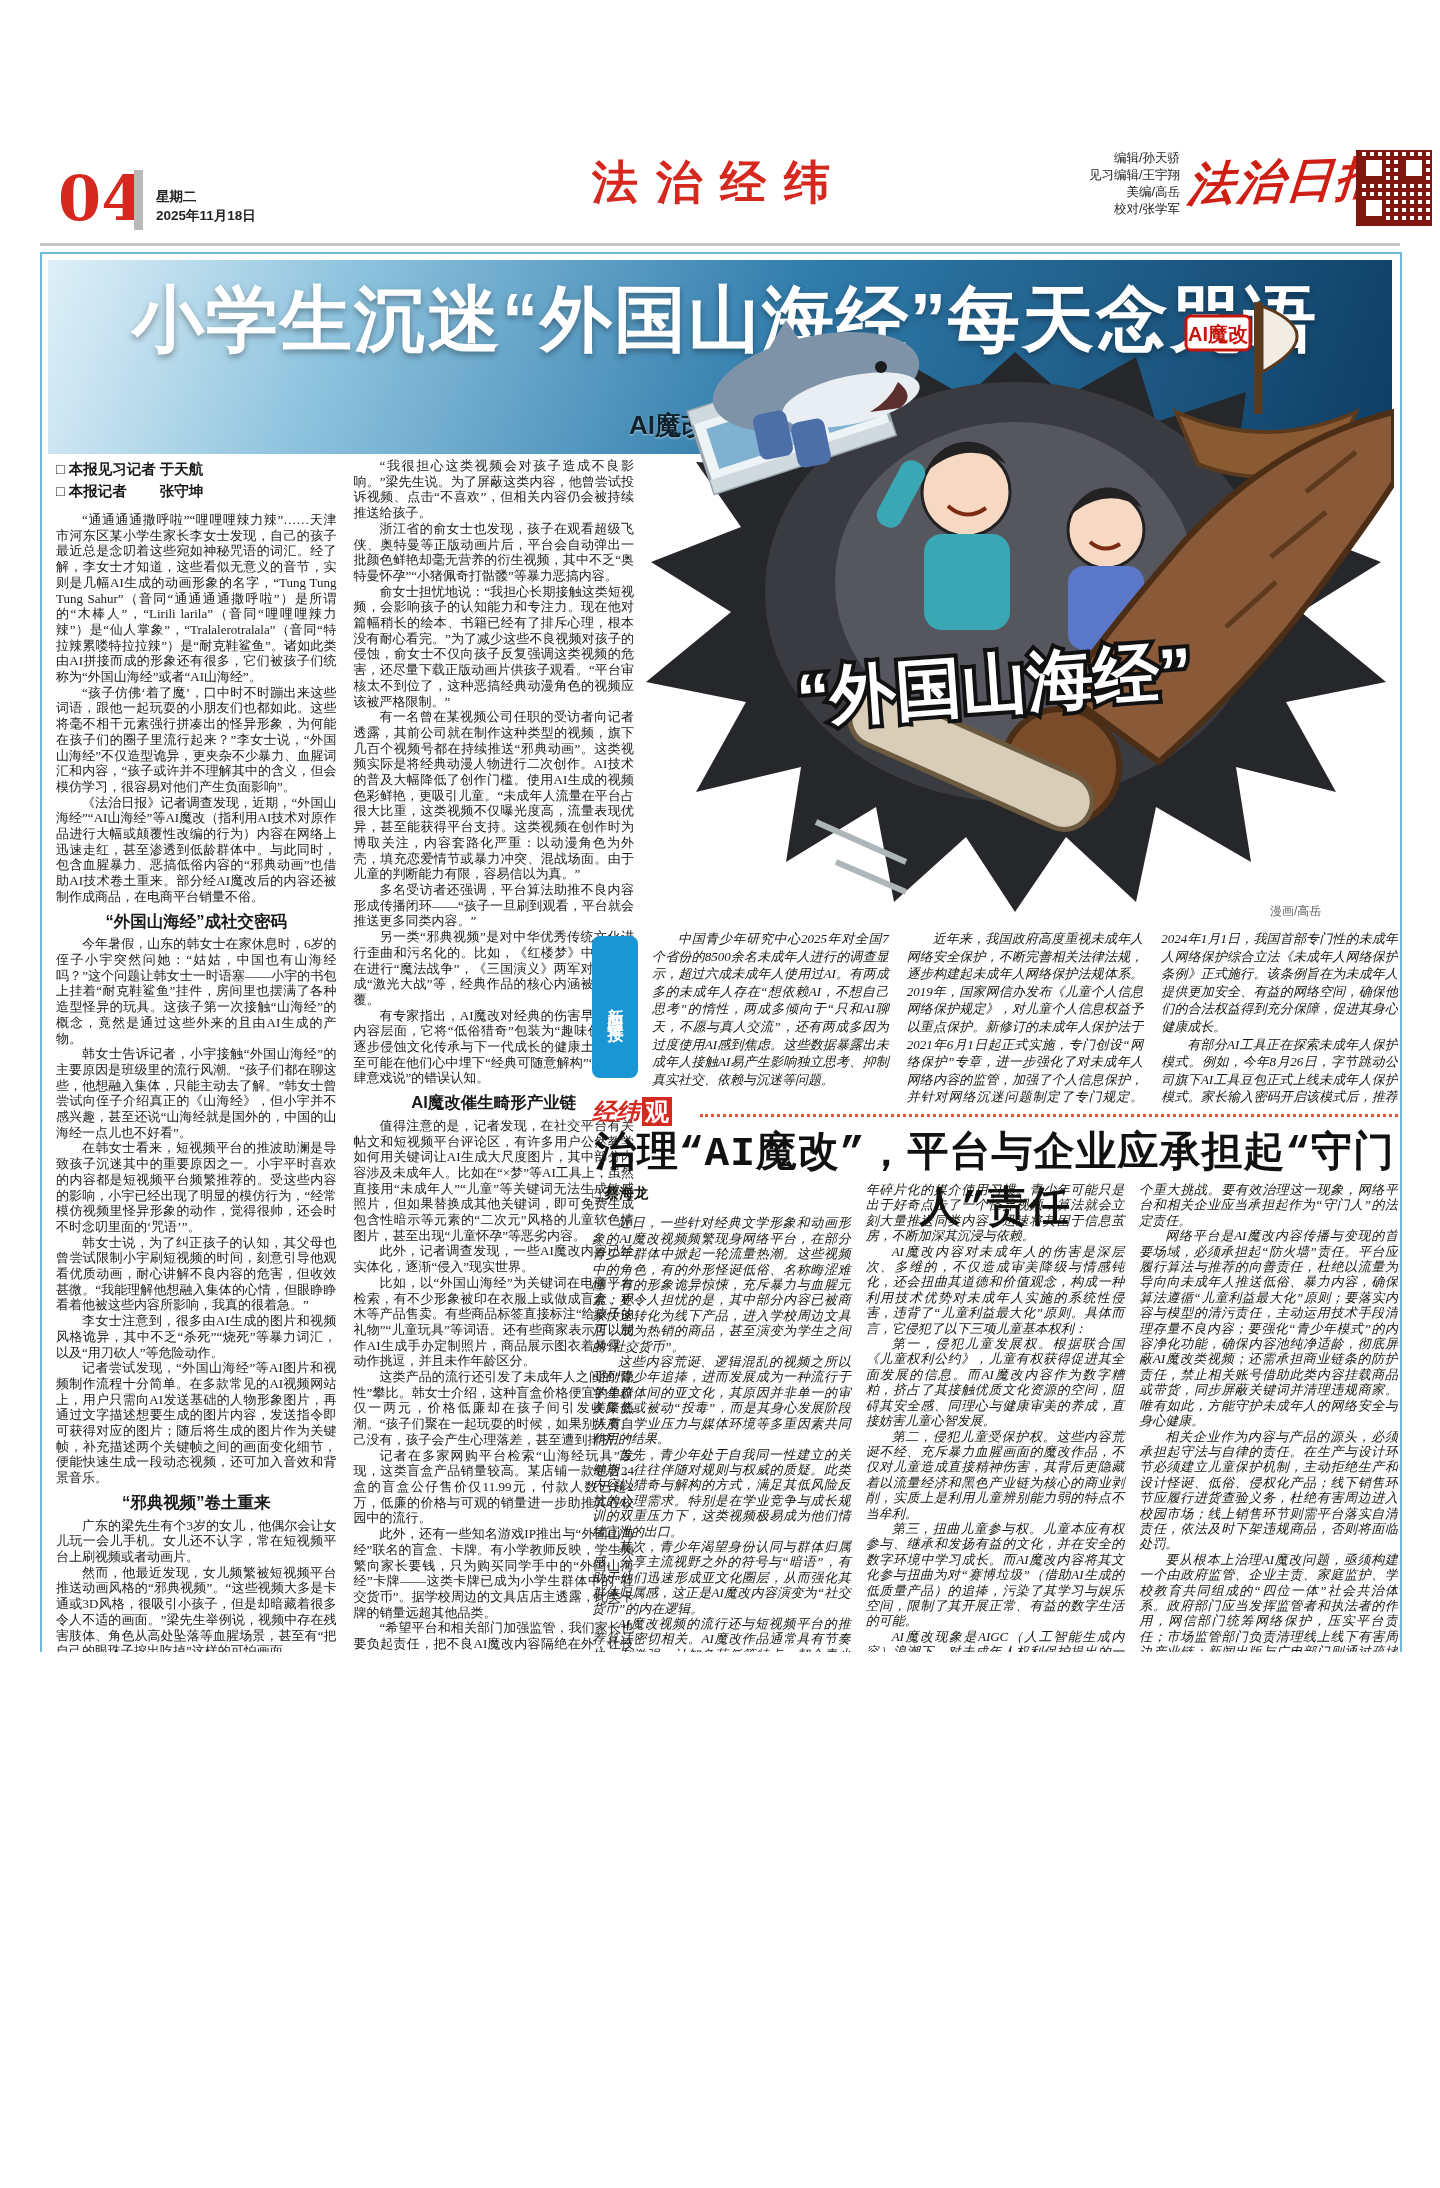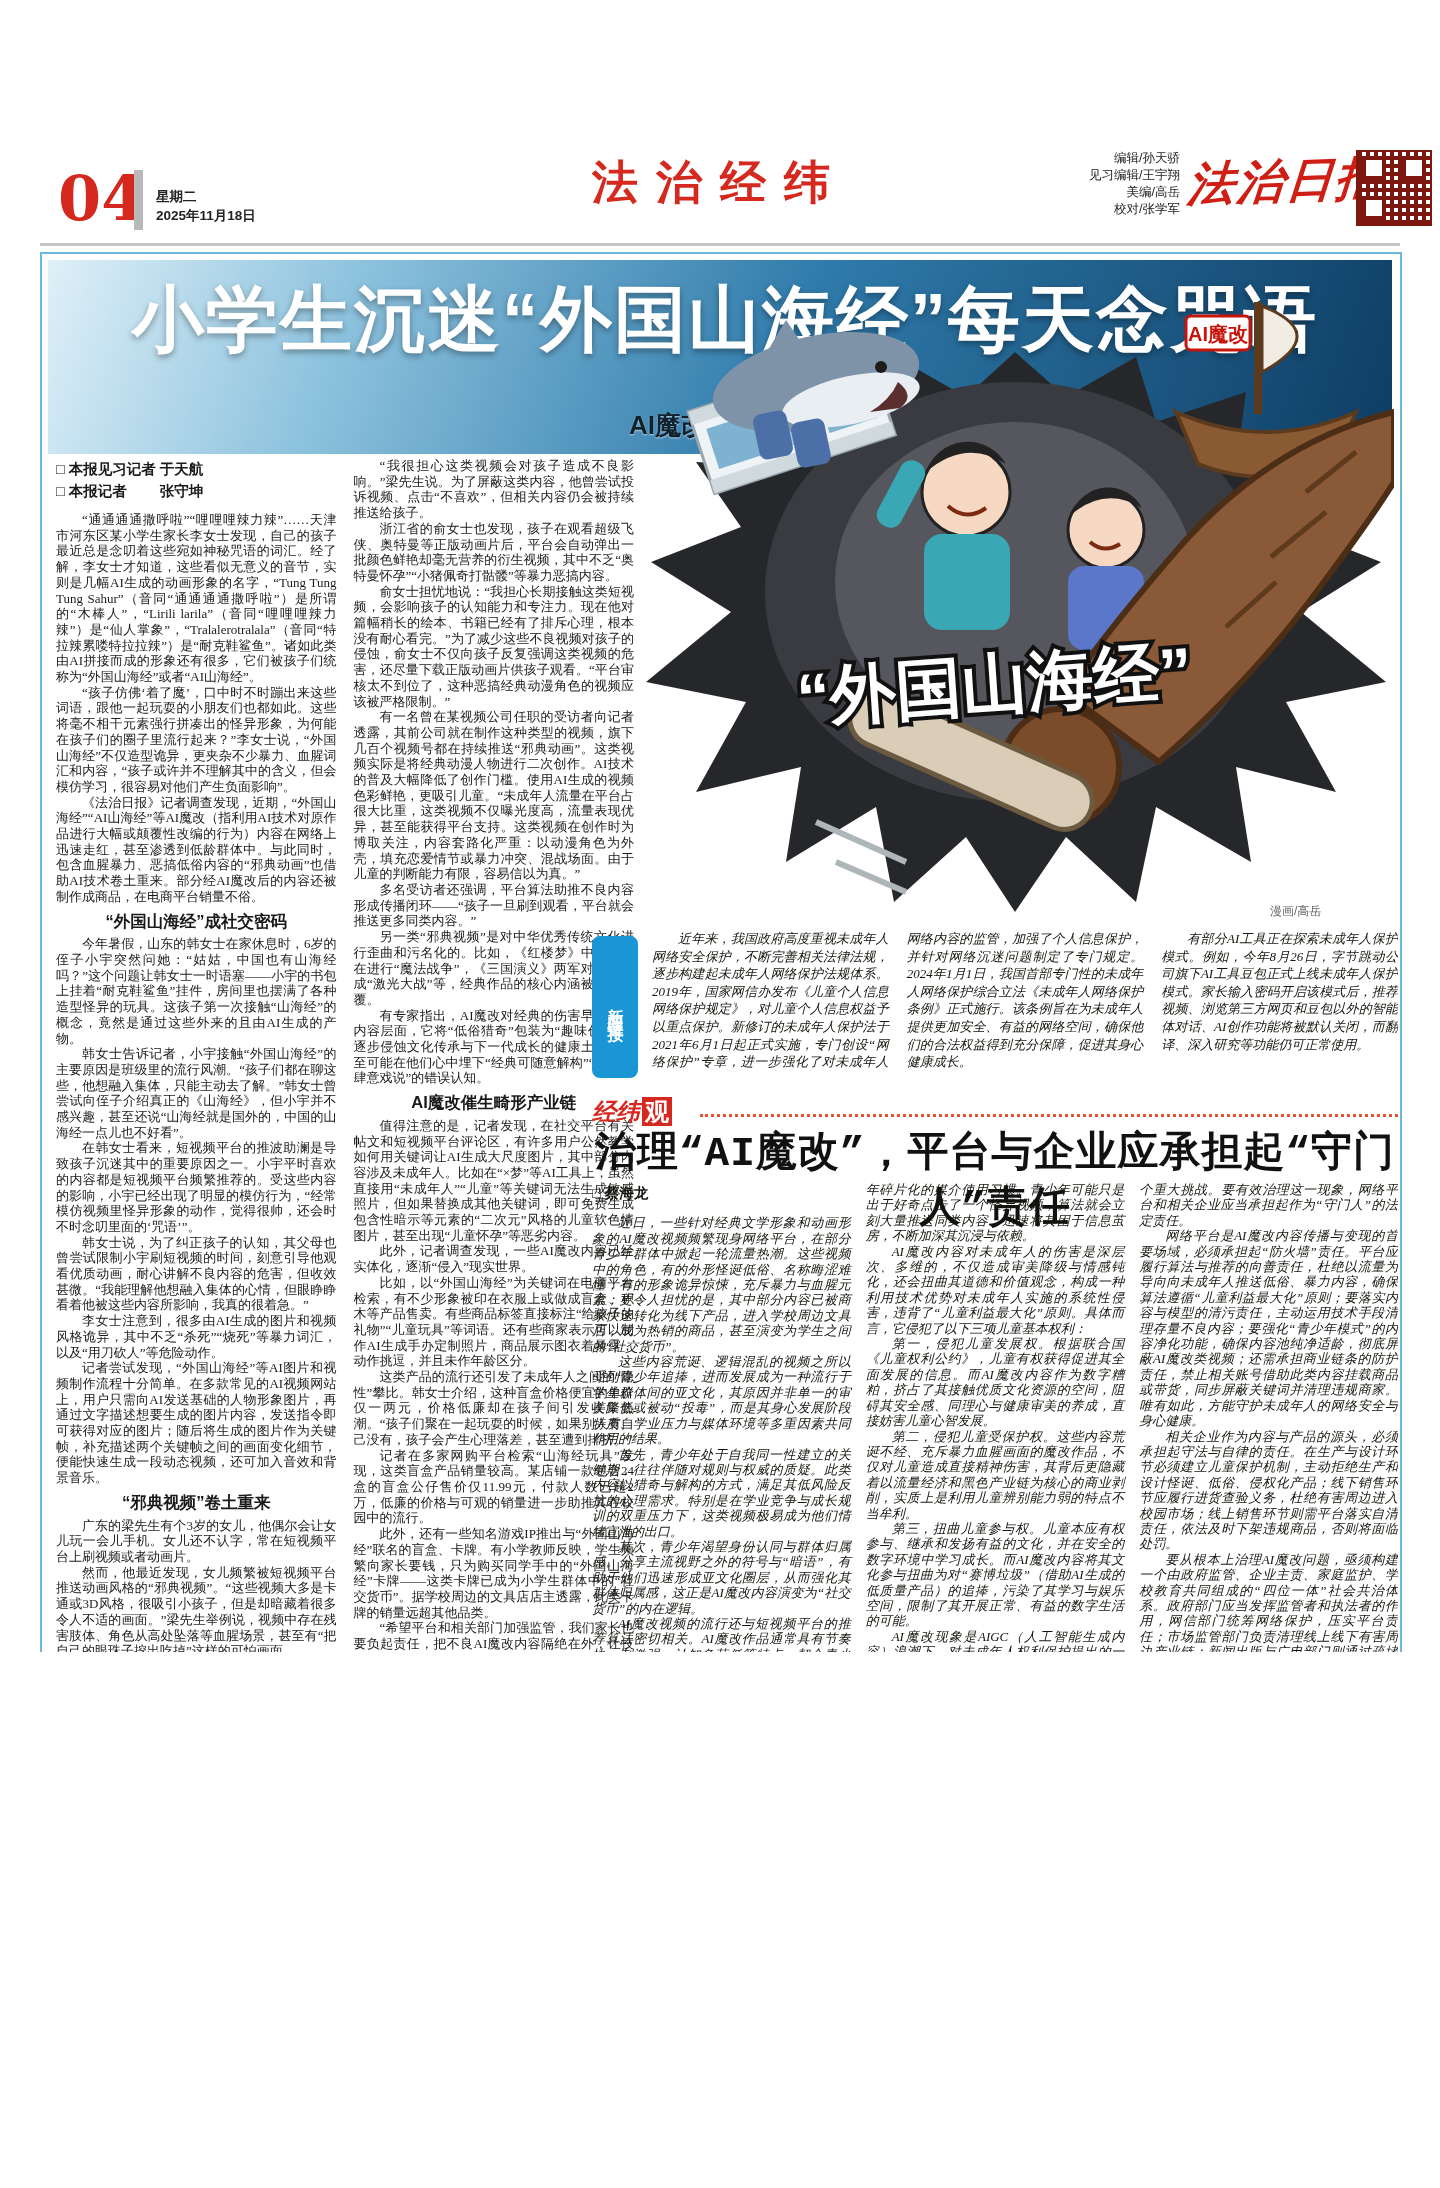--- a/index.html
+++ b/index.html
@@ -214,20 +214,21 @@
 
   <div class="abs" id="byline-article">
     <div class="byline-line">□ 本报见习记者 于天航</div>
     <div class="byline-line">□ 本报记者　　 张守坤</div>
     <div class="byline-gap"></div>
     <span><p class="para">“通通通通撒呼啦”“哩哩哩辣力辣”……天津市河东区某小学生家长李女士发现，自己的孩子最近总是念叨着这些宛如神秘咒语的词汇。经了解，李女士才知道，这些看似无意义的音节，实则是几幅AI生成的动画形象的名字，“Tung Tung Tung Sahur”（音同“通通通通撒呼啦”）是所谓的“木棒人”，“Lirili larila”（音同“哩哩哩辣力辣”）是“仙人掌象”，“Tralalerotralala”（音同“特拉辣累喽特拉拉辣”）是“耐克鞋鲨鱼”。诸如此类由AI拼接而成的形象还有很多，它们被孩子们统称为“外国山海经”或者“AI山海经”。</p><p class="para">“孩子仿佛‘着了魔’，口中时不时蹦出来这些词语，跟他一起玩耍的小朋友们也都如此。这些将毫不相干元素强行拼凑出的怪异形象，为何能在孩子们的圈子里流行起来？”李女士说，“外国山海经”不仅造型诡异，更夹杂不少暴力、血腥词汇和内容，“孩子或许并不理解其中的含义，但会模仿学习，很容易对他们产生负面影响”。</p><p class="para">《法治日报》记者调查发现，近期，“外国山海经”“AI山海经”等AI魔改（指利用AI技术对原作品进行大幅或颠覆性改编的行为）内容在网络上迅速走红，甚至渗透到低龄群体中。与此同时，包含血腥暴力、恶搞低俗内容的“邪典动画”也借助AI技术卷土重来。部分经AI魔改后的内容还被制作成商品，在电商平台销量不俗。</p><div class="subhead">“外国山海经”成社交密码</div><p class="para">今年暑假，山东的韩女士在家休息时，6岁的侄子小宇突然问她：“姑姑，中国也有山海经吗？”这个问题让韩女士一时语塞——小宇的书包上挂着“耐克鞋鲨鱼”挂件，房间里也摆满了各种造型怪异的玩具。这孩子第一次接触“山海经”的概念，竟然是通过这些外来的且由AI生成的产物。</p><p class="para">韩女士告诉记者，小宇接触“外国山海经”的主要原因是班级里的流行风潮。“孩子们都在聊这些，他想融入集体，只能主动去了解。”韩女士曾尝试向侄子介绍真正的《山海经》，但小宇并不感兴趣，甚至还说“山海经就是国外的，中国的山海经一点儿也不好看”。</p><p class="para">在韩女士看来，短视频平台的推波助澜是导致孩子沉迷其中的重要原因之一。小宇平时喜欢的内容都是短视频平台频繁推荐的。受这些内容的影响，小宇已经出现了明显的模仿行为，“经常模仿视频里怪异形象的动作，觉得很帅，还会时不时念叨里面的‘咒语’”。</p><p class="para">韩女士说，为了纠正孩子的认知，其父母也曾尝试限制小宇刷短视频的时间，刻意引导他观看优质动画，耐心讲解不良内容的危害，但收效甚微。“我能理解他想融入集体的心情，但眼睁睁看着他被这些内容所影响，我真的很着急。”</p><p class="para">李女士注意到，很多由AI生成的图片和视频风格诡异，其中不乏“杀死”“烧死”等暴力词汇，以及“用刀砍人”等危险动作。</p><p class="para">记者尝试发现，“外国山海经”等AI图片和视频制作流程十分简单。在多款常见的AI视频网站上，用户只需向AI发送基础的人物形象图片，再通过文字描述想要生成的图片内容，发送指令即可获得对应的图片；随后将生成的图片作为关键帧，补充描述两个关键帧之间的画面变化细节，便能快速生成一段动态视频，还可加入音效和背景音乐。</p><div class="subhead">“邪典视频”卷土重来</div><p class="para">广东的梁先生有个3岁的女儿，他偶尔会让女儿玩一会儿手机。女儿还不认字，常在短视频平台上刷视频或者动画片。</p><p class="para">然而，他最近发现，女儿频繁被短视频平台推送动画风格的“邪典视频”。“这些视频大多是卡通或3D风格，很吸引小孩子，但是却暗藏着很多令人不适的画面。”梁先生举例说，视频中存在残害肢体、角色从高处坠落等血腥场景，甚至有“把自己的眼珠子挖出吃掉”这样的可怕画面。</p><p class="para">“我很担心这类视频会对孩子造成不良影响。”梁先生说。为了屏蔽这类内容，他曾尝试投诉视频、点击“不喜欢”，但相关内容仍会被持续推送给孩子。</p><p class="para">浙江省的俞女士也发现，孩子在观看超级飞侠、奥特曼等正版动画片后，平台会自动弹出一批颜色鲜艳却毫无营养的衍生视频，其中不乏“奥特曼怀孕”“小猪佩奇打骷髅”等暴力恶搞内容。</p><p class="para">俞女士担忧地说：“我担心长期接触这类短视频，会影响孩子的认知能力和专注力。现在他对篇幅稍长的绘本、书籍已经有了排斥心理，根本没有耐心看完。”为了减少这些不良视频对孩子的侵蚀，俞女士不仅向孩子反复强调这类视频的危害，还尽量下载正版动画片供孩子观看。“平台审核太不到位了，这种恶搞经典动漫角色的视频应该被严格限制。”</p><p class="para">有一名曾在某视频公司任职的受访者向记者透露，其前公司就在制作这种类型的视频，旗下几百个视频号都在持续推送“邪典动画”。这类视频实际是将经典动漫人物进行二次创作。AI技术的普及大幅降低了创作门槛。使用AI生成的视频色彩鲜艳，更吸引儿童。“未成年人流量在平台占很大比重，这类视频不仅曝光度高，流量表现优异，甚至能获得平台支持。这类视频在创作时为博取关注，内容套路化严重：以动漫角色为外壳，填充恋爱情节或暴力冲突、混战场面。由于儿童的判断能力有限，容易信以为真。”</p><p class="para">多名受访者还强调，平台算法助推不良内容形成传播闭环——“孩子一旦刷到观看，平台就会推送更多同类内容。”</p><p class="para">另一类“邪典视频”是对中华优秀传统文化进行歪曲和污名化的。比如，《红楼梦》中的人物在进行“魔法战争”，《三国演义》两军对垒演变成“激光大战”等，经典作品的核心内涵被彻底颠覆。</p><p class="para">有专家指出，AI魔改对经典的伤害早已超越内容层面，它将“低俗猎奇”包装为“趣味创新”，逐步侵蚀文化传承与下一代成长的健康土壤，甚至可能在他们心中埋下“经典可随意解构”“历史可肆意戏说”的错误认知。</p><div class="subhead">AI魔改催生畸形产业链</div><p class="para">值得注意的是，记者发现，在社交平台有关帖文和短视频平台评论区，有许多用户公然教学如何用关键词让AI生成大尺度图片，其中部分内容涉及未成年人。比如在“×梦”等AI工具上，虽然直接用“未成年人”“儿童”等关键词无法生成敏感照片，但如果替换成其他关键词，即可免费生成包含性暗示等元素的“二次元”风格的儿童软色情图片，甚至出现“儿童怀孕”等恶劣内容。</p><p class="para">此外，记者调查发现，一些AI魔改内容已经实体化，逐渐“侵入”现实世界。</p><p class="para">比如，以“外国山海经”为关键词在电商平台检索，有不少形象被印在衣服上或做成盲盒、积木等产品售卖。有些商品标签直接标注“给孩子的礼物”“儿童玩具”等词语。还有些商家表示可以制作AI生成手办定制照片，商品展示图衣着暴露，动作挑逗，并且未作年龄区分。</p><p class="para">这类产品的流行还引发了未成年人之间的“隐性”攀比。韩女士介绍，这种盲盒价格便宜的单价仅一两元，价格低廉却在孩子间引发收集热潮。“孩子们聚在一起玩耍的时候，如果别人有自己没有，孩子会产生心理落差，甚至遭到排挤。”</p><p class="para">记者在多家网购平台检索“山海经玩具”发现，这类盲盒产品销量较高。某店铺一款包含24盒的盲盒公仔售价仅11.99元，付款人数已超2万，低廉的价格与可观的销量进一步助推其在校园中的流行。</p><p class="para">此外，还有一些知名游戏IP推出与“外国山海经”联名的盲盒、卡牌。有小学教师反映，学生频繁向家长要钱，只为购买同学手中的“外国山海经”卡牌——这类卡牌已成为小学生群体中的“社交货币”。据学校周边的文具店店主透露，此类卡牌的销量远超其他品类。</p><p class="para">“希望平台和相关部门加强监管，我们家长也要负起责任，把不良AI魔改内容隔绝在外，让技术发挥正确价值。”采访中，有家长如是说。</p></span>
   </div>
 
   <div class="abs" id="newslink-tab">新闻链接</div>
   <div class="abs" id="newslink-body">
+      <p class="para">中国青少年研究中心2025年对全国7个省份的8500余名未成年人进行的调查显示，超过六成未成年人使用过AI。有两成多的未成年人存在“想依赖AI，不想自己思考”的惰性，两成多倾向于“只和AI聊天，不愿与真人交流”，还有两成多因为过度使用AI感到焦虑。这些数据暴露出未成年人接触AI易产生影响独立思考、抑制真实社交、依赖与沉迷等问题。</p>
       <p class="para">近年来，我国政府高度重视未成年人网络安全保护，不断完善相关法律法规，逐步构建起未成年人网络保护法规体系。2019年，国家网信办发布《儿童个人信息网络保护规定》，对儿童个人信息权益予以重点保护。新修订的未成年人保护法于2021年6月1日起正式实施，专门创设“网络保护”专章，进一步强化了对未成年人网络内容的监管，加强了个人信息保护，并针对网络沉迷问题制定了专门规定。2024年1月1日，我国首部专门性的未成年人网络保护综合立法《未成年人网络保护条例》正式施行。该条例旨在为未成年人提供更加安全、有益的网络空间，确保他们的合法权益得到充分保障，促进其身心健康成长。</p>
       <p class="para">有部分AI工具正在探索未成年人保护模式。例如，今年8月26日，字节跳动公司旗下AI工具豆包正式上线未成年人保护模式。家长输入密码开启该模式后，推荐视频、浏览第三方网页和豆包以外的智能体对话、AI创作功能将被默认关闭，而翻译、深入研究等功能仍可正常使用。</p>
     </div>
 
   <div class="abs" id="jw-label"><span>经纬</span><span class="boxed">观</span></div>
   <div class="abs" id="jw-dotline"></div>
   <div class="abs" id="jw-title">治理“AI魔改”，平台与企业应承担起“守门人”责任</div>
   <div class="abs" id="jw-body">
     <div class="author">□ 蔡海龙</div>
     <span><p class="para">近日，一些针对经典文学形象和动画形象的AI魔改视频频繁现身网络平台，在部分青少年群体中掀起一轮流量热潮。这些视频中的角色，有的外形怪诞低俗、名称晦涩难懂；有的形象诡异惊悚，充斥暴力与血腥元素；更令人担忧的是，其中部分内容已被商家快速转化为线下产品，进入学校周边文具店，成为热销的商品，甚至演变为学生之间的“社交货币”。</p><p class="para">这些内容荒诞、逻辑混乱的视频之所以受到青少年追捧，进而发展成为一种流行于学生群体间的亚文化，其原因并非单一的审美降低或被动“投毒”，而是其身心发展阶段特质、学业压力与媒体环境等多重因素共同作用的结果。</p><p class="para">首先，青少年处于自我同一性建立的关键期，往往伴随对规则与权威的质疑。此类内容以猎奇与解构的方式，满足其低风险反抗的心理需求。特别是在学业竞争与成长规训的双重压力下，这类视频极易成为他们情绪宣泄的出口。</p><p class="para">其次，青少年渴望身份认同与群体归属感。分享主流视野之外的符号与“暗语”，有助于他们迅速形成亚文化圈层，从而强化其群体归属感，这正是AI魔改内容演变为“社交货币”的内在逻辑。</p><p class="para">AI魔改视频的流行还与短视频平台的推荐算法密切相关。AI魔改作品通常具有节奏快、刺激强、认知负荷低等特点，契合青少年碎片化的媒介使用习惯。青少年可能只是出于好奇点击了一个怪异视频，算法就会立刻大量推送同类内容，迅速将其困于信息茧房，不断加深其沉浸与依赖。</p><p class="para">AI魔改内容对未成年人的伤害是深层次、多维的，不仅造成审美降级与情感钝化，还会扭曲其道德和价值观念，构成一种利用技术优势对未成年人实施的系统性侵害，违背了“儿童利益最大化”原则。具体而言，它侵犯了以下三项儿童基本权利：</p><p class="para">第一，侵犯儿童发展权。根据联合国《儿童权利公约》，儿童有权获得促进其全面发展的信息。而AI魔改内容作为数字糟粕，挤占了其接触优质文化资源的空间，阻碍其安全感、同理心与健康审美的养成，直接妨害儿童心智发展。</p><p class="para">第二，侵犯儿童受保护权。这些内容荒诞不经、充斥暴力血腥画面的魔改作品，不仅对儿童造成直接精神伤害，其背后更隐藏着以流量经济和黑色产业链为核心的商业剥削，实质上是利用儿童辨别能力弱的特点不当牟利。</p><p class="para">第三，扭曲儿童参与权。儿童本应有权参与、继承和发扬有益的文化，并在安全的数字环境中学习成长。而AI魔改内容将其文化参与扭曲为对“赛博垃圾”（借助AI生成的低质量产品）的追捧，污染了其学习与娱乐空间，限制了其开展正常、有益的数字生活的可能。</p><p class="para">AI魔改现象是AIGC（人工智能生成内容）浪潮下，对未成年人权利保护提出的一个重大挑战。要有效治理这一现象，网络平台和相关企业应当承担起作为“守门人”的法定责任。</p><p class="para">网络平台是AI魔改内容传播与变现的首要场域，必须承担起“防火墙”责任。平台应履行算法与推荐的向善责任，杜绝以流量为导向向未成年人推送低俗、暴力内容，确保算法遵循“儿童利益最大化”原则；要落实内容与模型的清污责任，主动运用技术手段清理存量不良内容；要强化“青少年模式”的内容净化功能，确保内容池纯净适龄，彻底屏蔽AI魔改类视频；还需承担商业链条的防护责任，禁止相关账号借助此类内容挂载商品或带货，同步屏蔽关键词并清理违规商家。唯有如此，方能守护未成年人的网络安全与身心健康。</p><p class="para">相关企业作为内容与产品的源头，必须承担起守法与自律的责任。在生产与设计环节必须建立儿童保护机制，主动拒绝生产和设计怪诞、低俗、侵权化产品；线下销售环节应履行进货查验义务，杜绝有害周边进入校园市场；线上销售环节则需平台落实自清责任，依法及时下架违规商品，否则将面临处罚。</p><p class="para">要从根本上治理AI魔改问题，亟须构建一个由政府监管、企业主责、家庭监护、学校教育共同组成的“四位一体”社会共治体系。政府部门应当发挥监管者和执法者的作用，网信部门统筹网络保护，压实平台责任；市场监管部门负责清理线上线下有害周边产业链；新闻出版与广电部门则通过疏堵结合策略，推动优质内容的生产与传播。企业和平台作为第一责任人，必须从被动应付转向主动防御，利用技术手段清理不良内容，切断商业变现链条，持续优化未成年人模式，为未成年人提供纯净的网络环境。家庭是未成年人保护的第一道防线，家长应切实履行监护职责，通过陪伴、内容筛选和善用工具，培养孩子的批判性思维与审美能力。学校作为媒介素养教育的主阵地，应开设网络素养相关课程，并发挥家校协同的桥梁作用。只有政府、企业、家庭、学校四方协同、环环相扣、各尽其责，才能真正织密未成年人的保护网，将AI魔改这类“精神毒品”彻底隔绝在未成年人的成长环境之外。</p></span>

